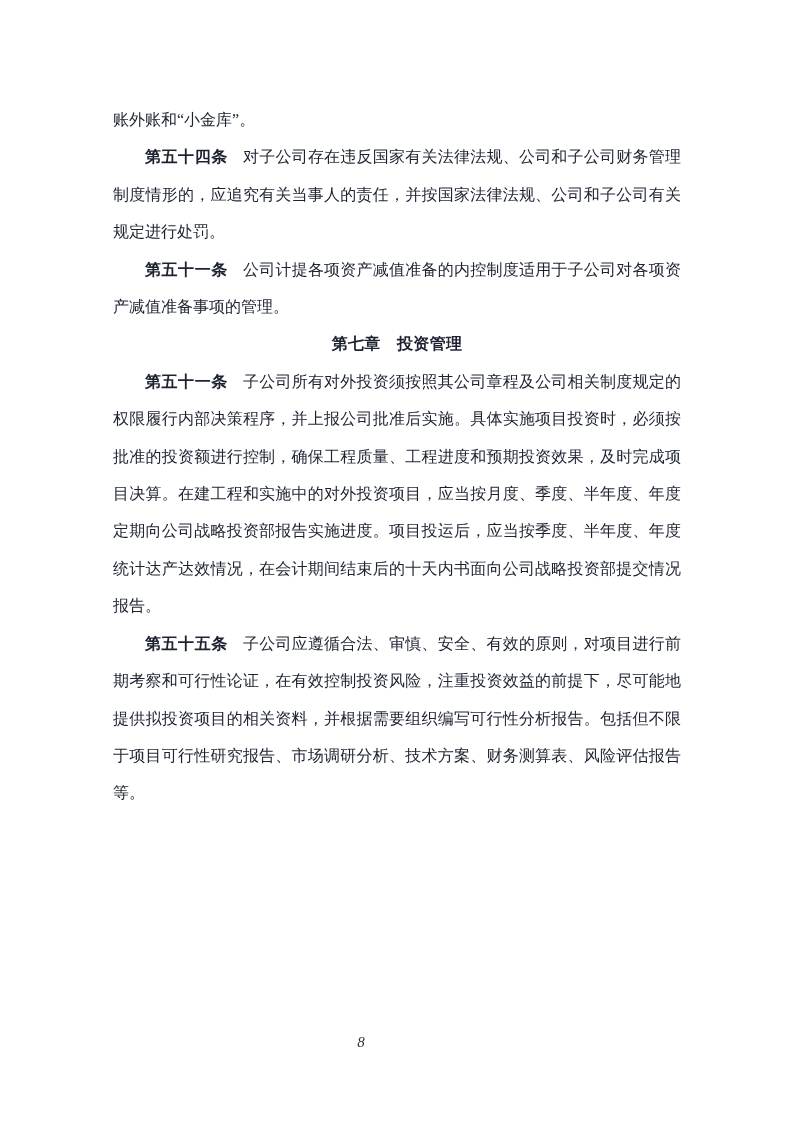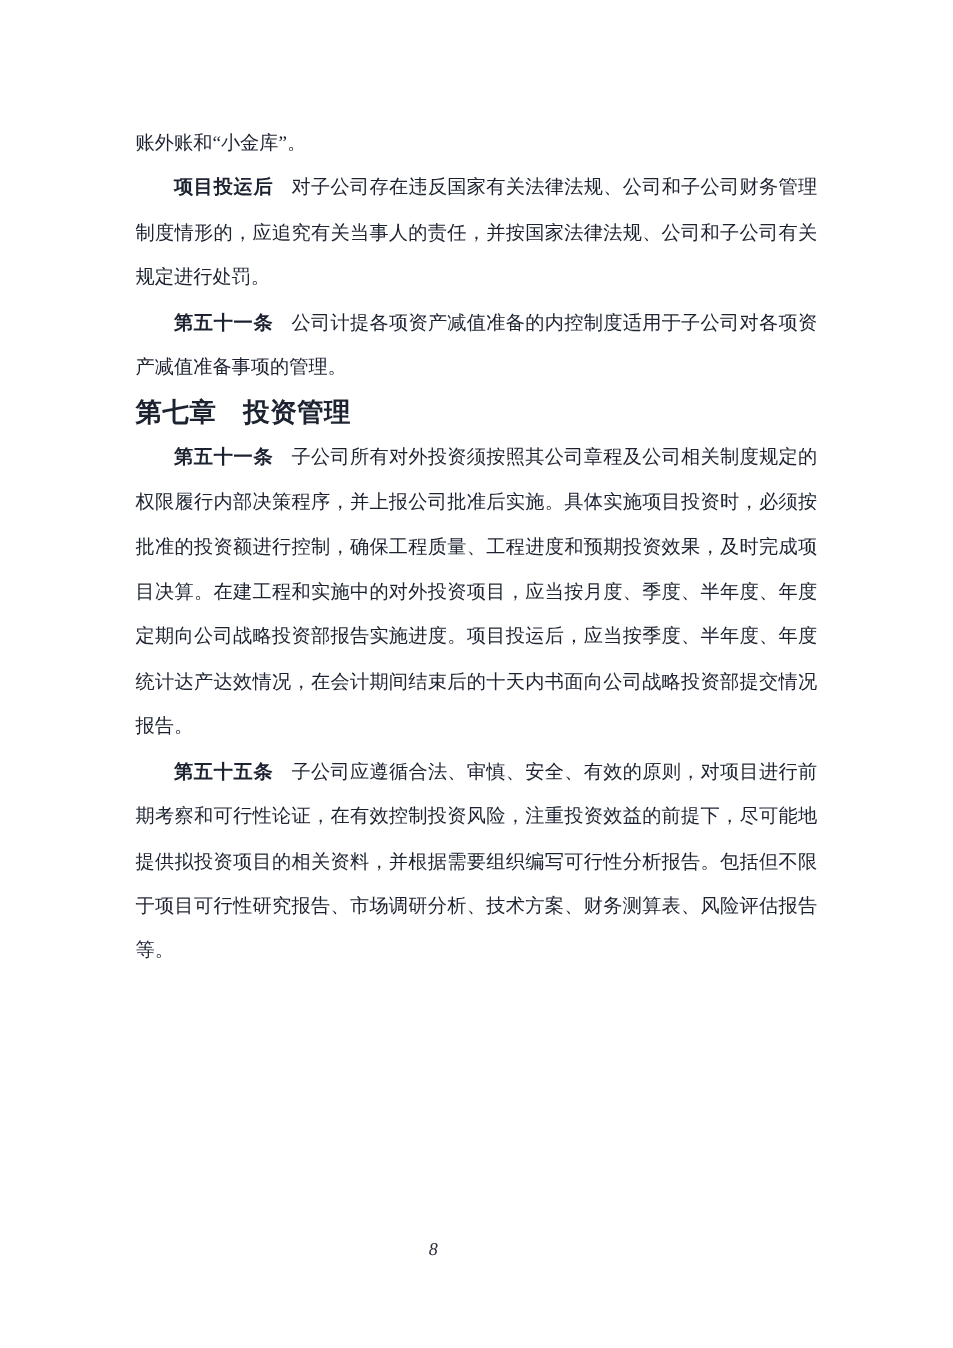--- a/index.html
+++ b/index.html
@@ -32,24 +32,24 @@
   .para.article {
     text-indent: 2em;
   }
   .artnum {
     font-weight: bold;
     margin-right: 0.95em;
     letter-spacing: 0.02em;
   }
   .chapter {
     margin: 0;
-    font-size: 22px;
+    font-size: 16px;
     line-height: 37.4px;
     font-weight: bold;
-    text-align: left;
+    text-align: center;
     text-indent: 0;
     letter-spacing: 0.02em;
   }
   .page-footer {
     position: absolute;
     left: 0;
     top: 1032px;
     width: 100%;
     text-align: center;
     font-size: 15px;
@@ -59,21 +59,21 @@
   }
 </style>
 </head>
 <body>
 
 <div class="page">
   <main class="content">
 
     <p class="para continuation"><span>账外账和“小金库”。</span></p>
 
-    <p class="para article"><span class="artnum">项目投运后</span><span>对子公司存在违反国家有关法律法规、公司和子公司财务管理制度情形的，应追究有关当事人的责任，并按国家法律法规、公司和子公司有关规定进行处罚。</span></p>
+    <p class="para article"><span class="artnum">第五十四条</span><span>对子公司存在违反国家有关法律法规、公司和子公司财务管理制度情形的，应追究有关当事人的责任，并按国家法律法规、公司和子公司有关规定进行处罚。</span></p>
 
     <p class="para article"><span class="artnum">第五十一条</span><span>公司计提各项资产减值准备的内控制度适用于子公司对各项资产减值准备事项的管理。</span></p>
 
 
     <h2 class="chapter">第七章　投资管理</h2>
 
 
     <p class="para article"><span class="artnum">第五十一条</span><span>子公司所有对外投资须按照其公司章程及公司相关制度规定的权限履行内部决策程序，并上报公司批准后实施。具体实施项目投资时，必须按批准的投资额进行控制，确保工程质量、工程进度和预期投资效果，及时完成项目决算。在建工程和实施中的对外投资项目，应当按月度、季度、半年度、年度定期向公司战略投资部报告实施进度。项目投运后，应当按季度、半年度、年度统计达产达效情况，在会计期间结束后的十天内书面向公司战略投资部提交情况报告。</span></p>
 
     <p class="para article"><span class="artnum">第五十五条</span><span>子公司应遵循合法、审慎、安全、有效的原则，对项目进行前期考察和可行性论证，在有效控制投资风险，注重投资效益的前提下，尽可能地提供拟投资项目的相关资料，并根据需要组织编写可行性分析报告。包括但不限于项目可行性研究报告、市场调研分析、技术方案、财务测算表、风险评估报告等。</span></p>

